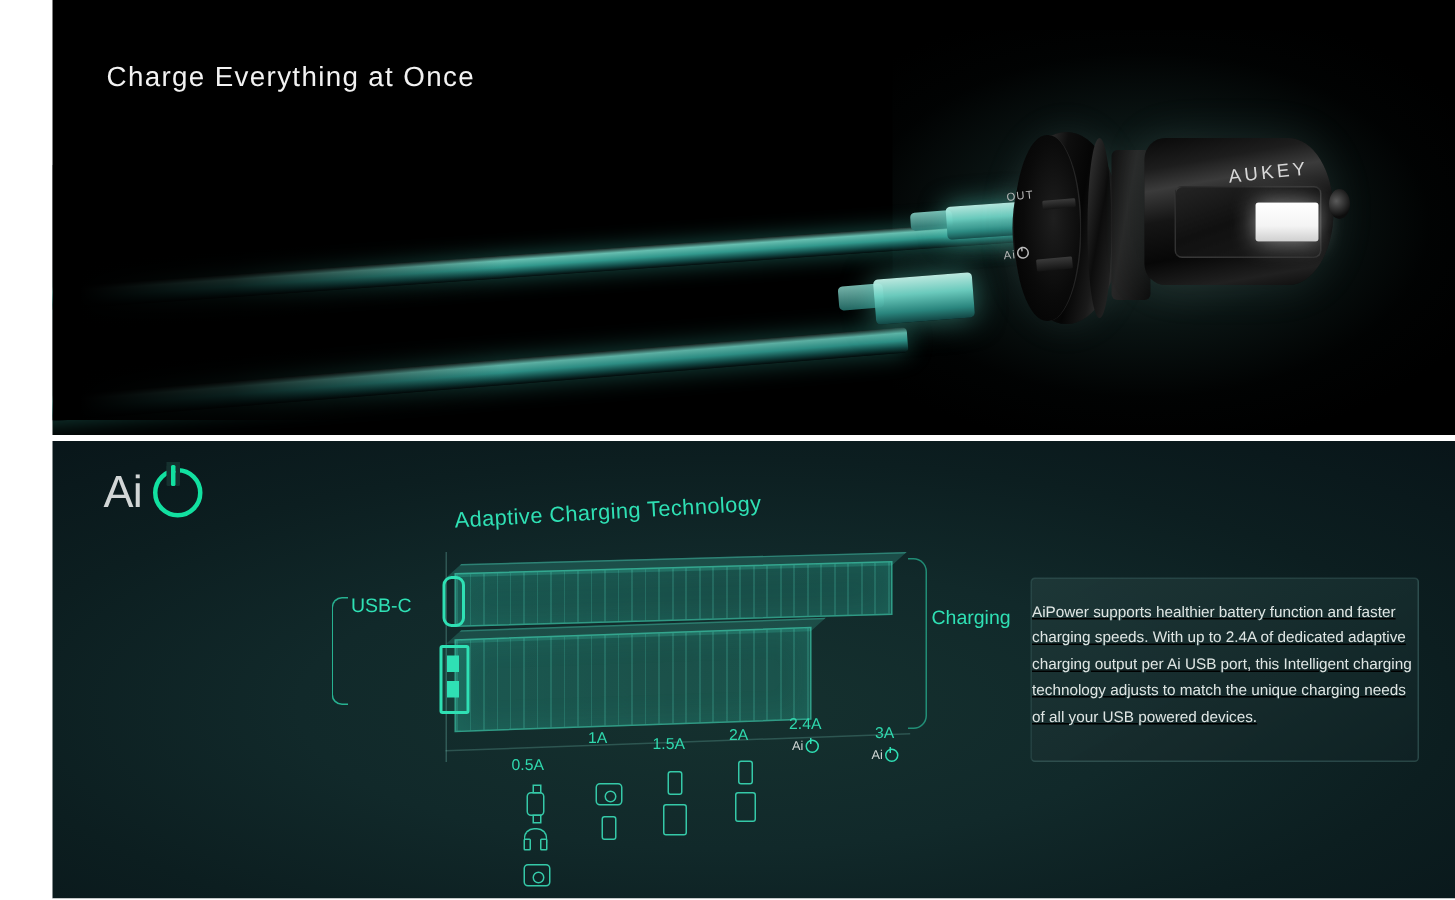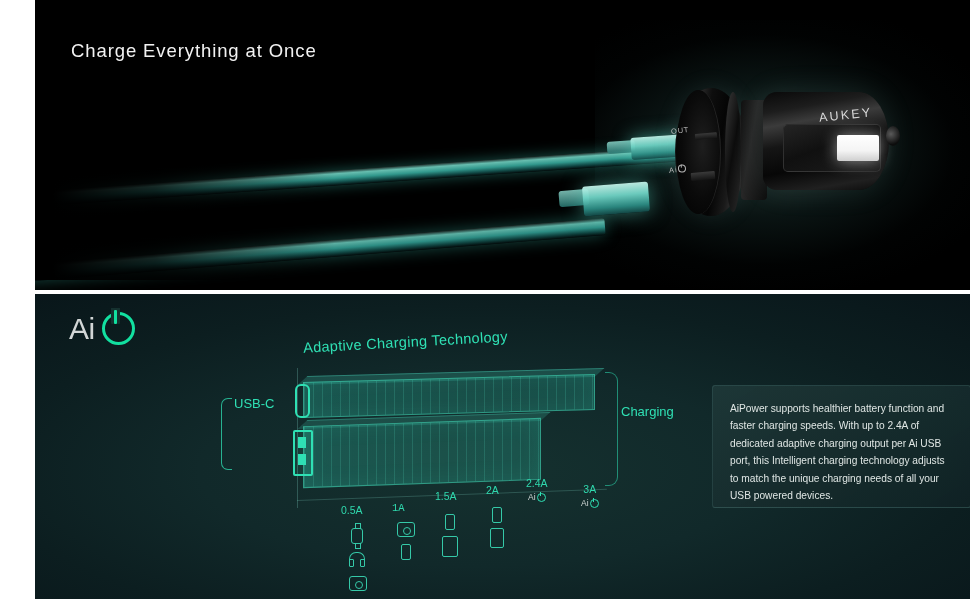--- a/index.html
+++ b/index.html
@@ -565,29 +565,30 @@
     height: 6px;
     border: 1.3px solid #35c9a8;
     border-radius: 1px;
   }
   .dev-head::before { left: -1.3px; }
   .dev-head::after { right: -1.3px; }
 
   
   .desc {
     position: absolute;
-    left: 677px;
+    left: 652px;
     top: 91px;
     width: 259px;
     height: 123px;
     background: linear-gradient(150deg, rgba(30,56,56,0.92), rgba(16,34,36,0.94));
     border: 1px solid rgba(110,170,165,0.22);
     border-radius: 3px;
     box-sizing: border-box;
-    padding: 14px 17px;
+    padding: 14px 0;
+    text-decoration: underline;
   }
   .desc p {
     margin: 0;
     color: #dfe6e4;
     font-size: 10.2px;
     line-height: 17.4px;
   }
 </style>
 </head>
 <body>
@@ -649,21 +650,21 @@
     <div class="brace-left"></div>
     <div class="brace-right"></div>
 
     <div class="lbl lbl-usbc">USB-C</div>
 
     <div class="lbl lbl-aipower">Charging</div>
 
     <div class="amp" style="left:306px; top:210px;">
       <div>0.5A</div>
     </div>
-    <div class="amp" style="left:357px; top:208px;font-family:Liberation Mono, monospace;">
+    <div class="amp" style="left:357px; top:192px;">
       <div>1A</div>
     </div>
     <div class="amp" style="left:400px; top:196px;">
       <div>1.5A</div>
     </div>
     <div class="amp" style="left:451px; top:190px;">
       <div>2A</div>
     </div>
     <div class="amp" style="left:491px; top:183px;">
       <div>2.4A</div>

